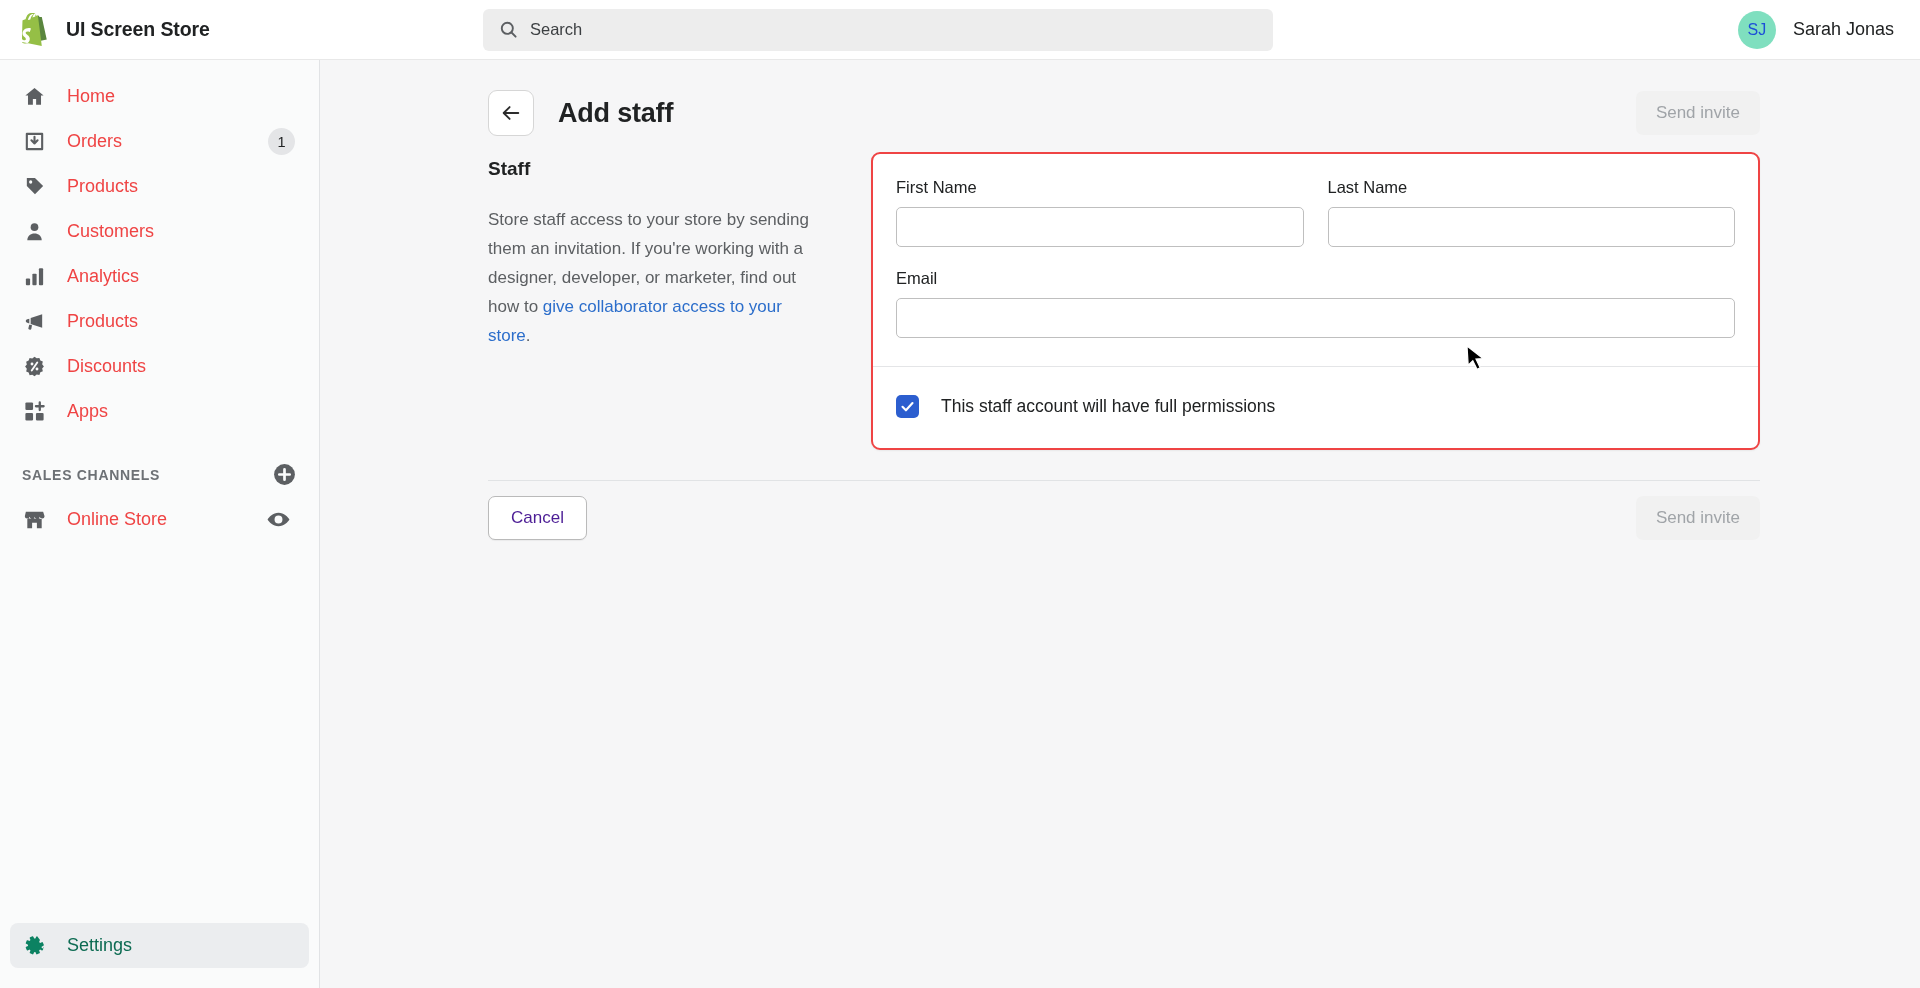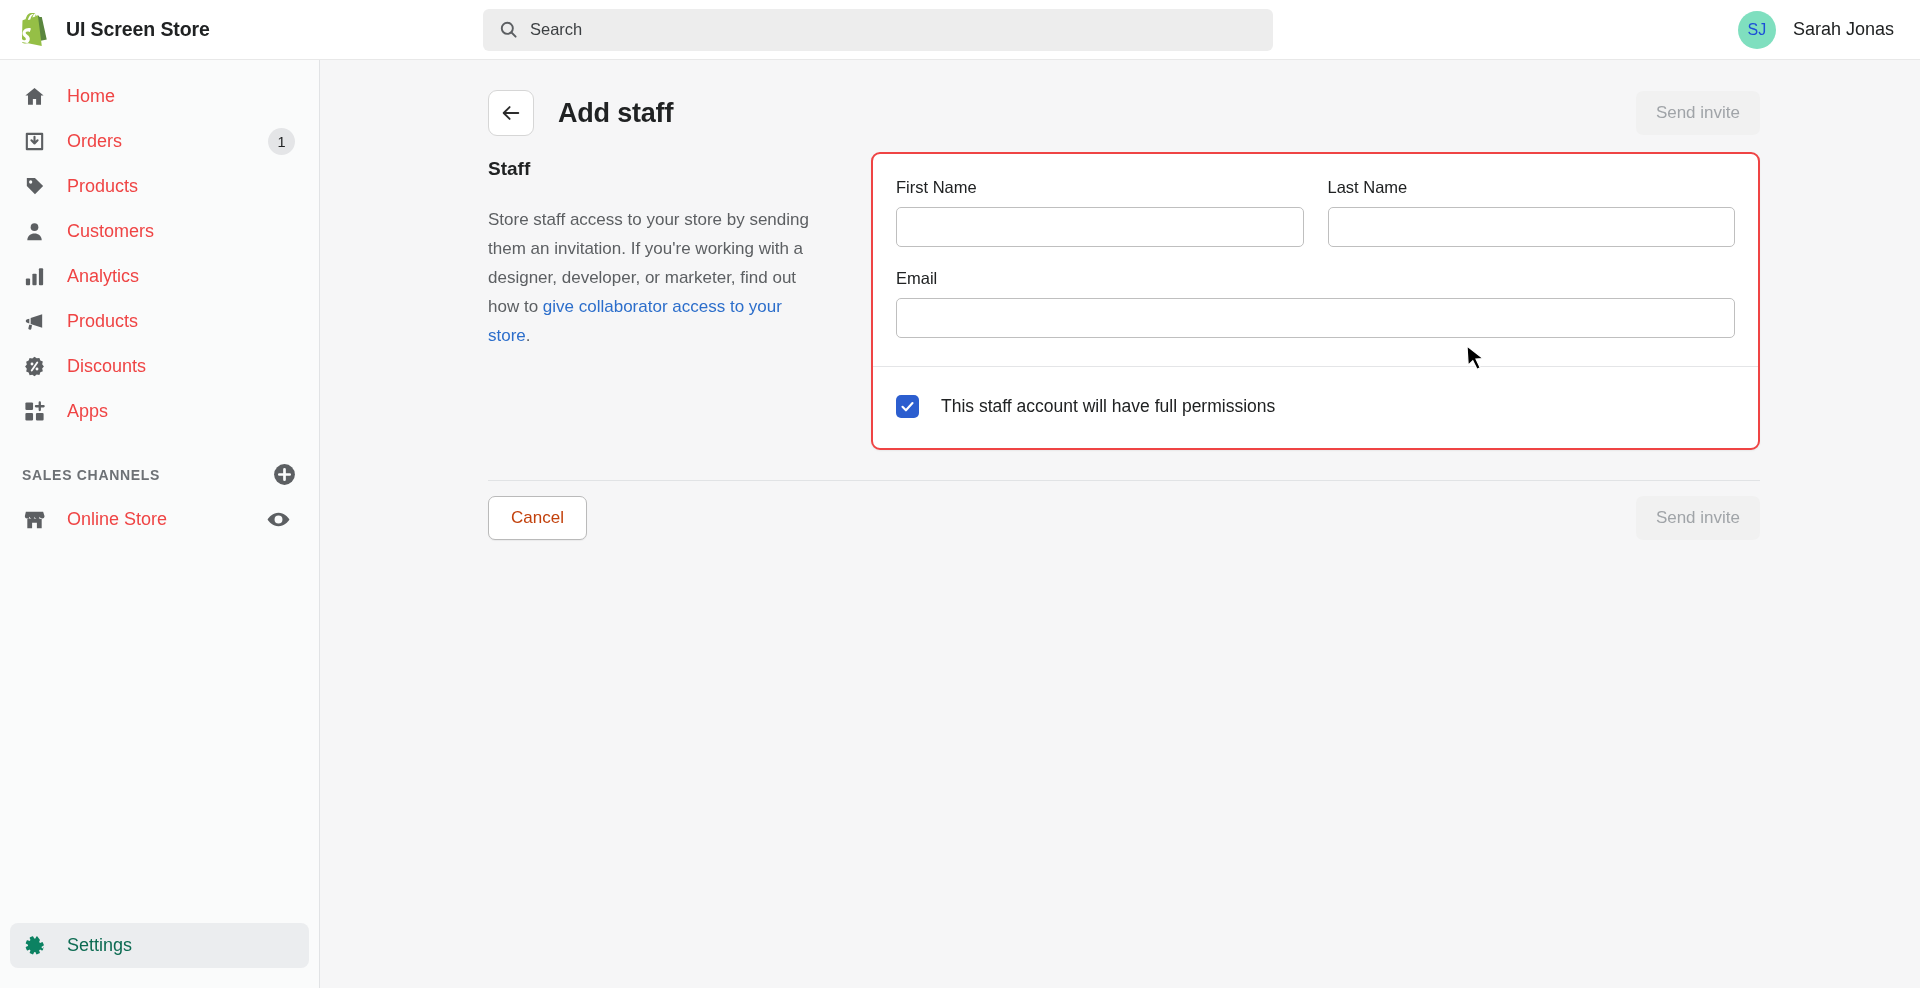--- a/index.html
+++ b/index.html
@@ -130,21 +130,21 @@
   .checkbox {
     width: 23px; height: 23px; border-radius: 5px; background: #2c5ecf;
     display: flex; align-items: center; justify-content: center; cursor: pointer; flex: none;
   }
   .check-label { font-size: 17.5px; color: #202223; }
 
   .footer-rule { height: 1px; background: #e1e3e5; margin-top: 30px; }
   .footer { display: flex; align-items: center; height: 74px; position: relative; }
   .btn-cancel {
     background: #ffffff; border: 1px solid #bababa; border-radius: 7px;
-    height: 44px; padding: 0 22px; font-size: 17px; color: #c2410c;
+    height: 44px; padding: 0 22px; font-size: 17px; color: #4c1d95;
     font-family: "Liberation Sans", sans-serif; cursor: pointer;
     box-shadow: 0 1px 1px rgba(0,0,0,0.05);
   }
 
   
   .cursor { position: absolute; left: 1145px; top: 285px; width: 22px; height: 30px; pointer-events: none; }
 </style>
 </head>
 <body>
 

